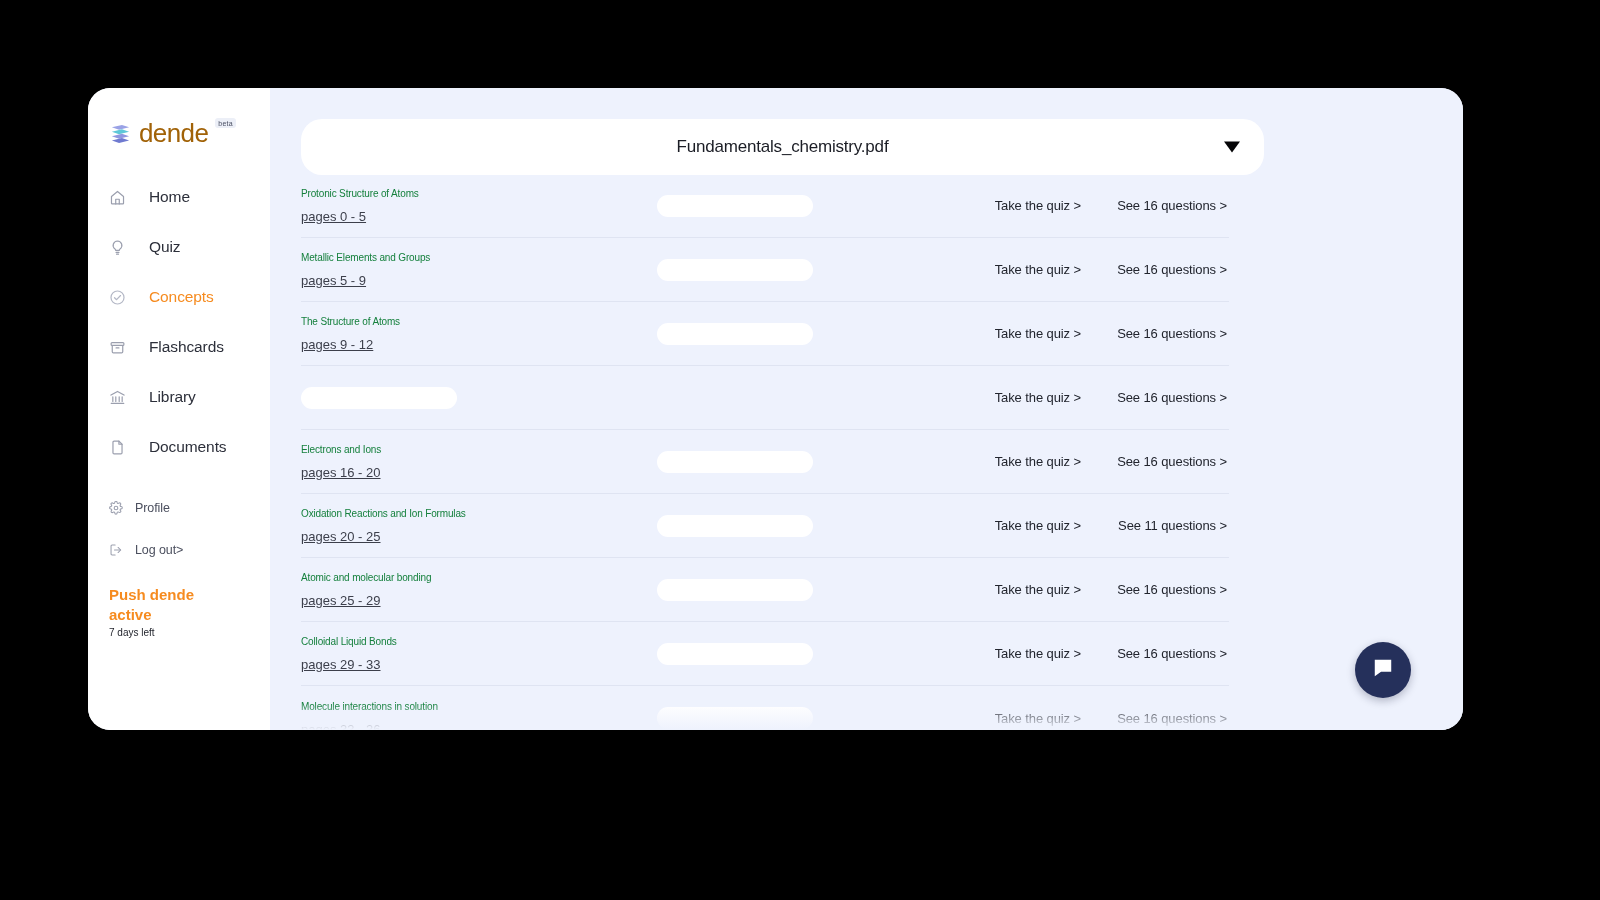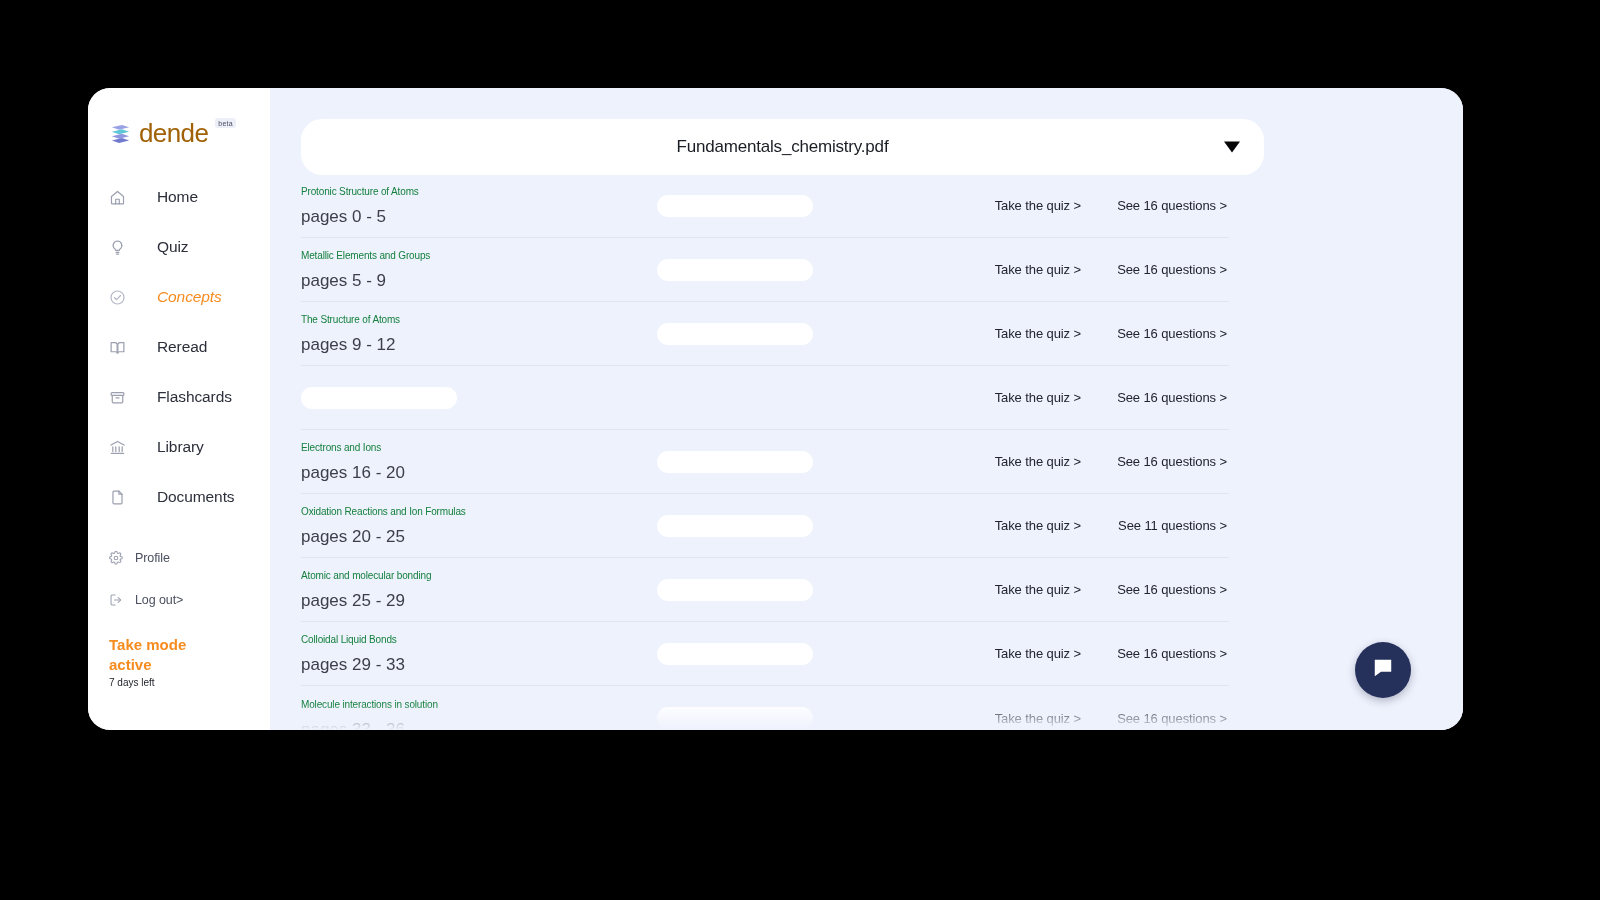--- a/index.html
+++ b/index.html
@@ -57,31 +57,31 @@
     padding: 2px 3px 1px 3px;
     letter-spacing: 0.2px;
     align-self: flex-start;
     margin-top: 2px;
   }
 
   .nav { display: flex; flex-direction: column; }
   .nav-item {
     display: flex;
     align-items: center;
-    gap: 31px;
+    gap: 23px;
     height: 50px;
     padding-left: 21px;
     cursor: pointer;
   }
   .nav-item .label {
     font-size: 15.5px;
     color: #2c2f3a;
     letter-spacing: -0.1px;
   }
-  .nav-item.active .label { color: #f68b1f; font-style: italic; }
+  .nav-item.active .label { color: #f68b1f; }
   .nav-ico { width: 17px; height: 17px; flex: 0 0 17px; display: block; }
   .nav-ico svg { display: block; width: 17px; height: 17px; }
 
   .nav-sub { margin-top: 15px; }
   .nav-sub .nav-item { height: 42px; gap: 12px; }
   .nav-sub .nav-item .label { font-size: 12.5px; color: #4b4f5e; }
   .nav-sub .nav-ico, .nav-sub .nav-ico svg { width: 14px; height: 14px; flex-basis: 14px; }
 
   .push-block { padding: 14px 0 0 21px; }
   .push-title {
@@ -152,24 +152,25 @@
   .row:last-child { border-bottom: none; }
 
   .row-main { width: 356px; flex: 0 0 356px; }
   .row-title {
     font-size: 10px;
     color: #15803d;
     letter-spacing: -0.15px;
     line-height: 1.1;
   }
   .row-pages {
-    font-size: 17px;
+    font-size: 13px;
     color: #3c3f4b;
     margin-top: 11px;
     line-height: 1;
+    text-decoration: underline;
   }
 
   .row-pill {
     width: 156px;
     flex: 0 0 156px;
     height: 22px;
     background: #ffffff;
     border-radius: 11px;
   }
 
@@ -265,29 +266,20 @@
       <div class="nav-item active">
         <span class="nav-ico">
           <svg viewBox="0 0 24 24" fill="none" stroke="#b4b8c6" stroke-width="1.7" stroke-linecap="round" stroke-linejoin="round">
             <circle cx="12" cy="12" r="9.2"></circle>
             <path d="M7.8 12.3 L10.7 15.1 L16.3 9.2"></path>
           </svg>
         </span>
         <span class="label">Concepts</span>
       </div>
 
-      <div class="nav-item">
-        <span class="nav-ico">
-          <svg viewBox="0 0 24 24" fill="none" stroke="#9b9fae" stroke-width="1.7" stroke-linecap="round" stroke-linejoin="round">
-            <path d="M3 5 h5.5 a3 3 0 0 1 3 3 V20 a2.4 2.4 0 0 0-2.4-2 H3 Z"></path>
-            <path d="M21 5 h-5.5 a3 3 0 0 0-3 3 V20 a2.4 2.4 0 0 1 2.4-2 H21 Z"></path>
-          </svg>
-        </span>
-        <span class="label">Reread</span>
-      </div>
 
       <div class="nav-item">
         <span class="nav-ico">
           <svg viewBox="0 0 24 24" fill="none" stroke="#9b9fae" stroke-width="1.7" stroke-linecap="round" stroke-linejoin="round">
             <rect x="3" y="5.2" width="18" height="3.8" rx="1.3"></rect>
             <path d="M4.6 9.2 V18 a1.6 1.6 0 0 0 1.6 1.6 h11.6 A1.6 1.6 0 0 0 19.4 18 V9.2"></path>
             <path d="M10 12.6 h4"></path>
           </svg>
         </span>
         <span class="label">Flashcards</span>
@@ -335,21 +327,21 @@
             <path d="M15.6 16.4 L20 12 L15.6 7.6"></path>
             <path d="M20 12 H9.4"></path>
           </svg>
         </span>
         <span class="label">Log out&gt;</span>
       </div>
 
     </nav>
 
     <div class="push-block">
-      <div class="push-title">Take mode active</div>
+      <div class="push-title">Push dende active</div>
       <div class="push-sub">7 days left</div>
     </div>
 
   </aside>
 
   <section id="main">
 
     <div id="doc-bar">
       <span id="doc-title">Fundamentals_chemistry.pdf</span>
       <span id="doc-caret"></span>

